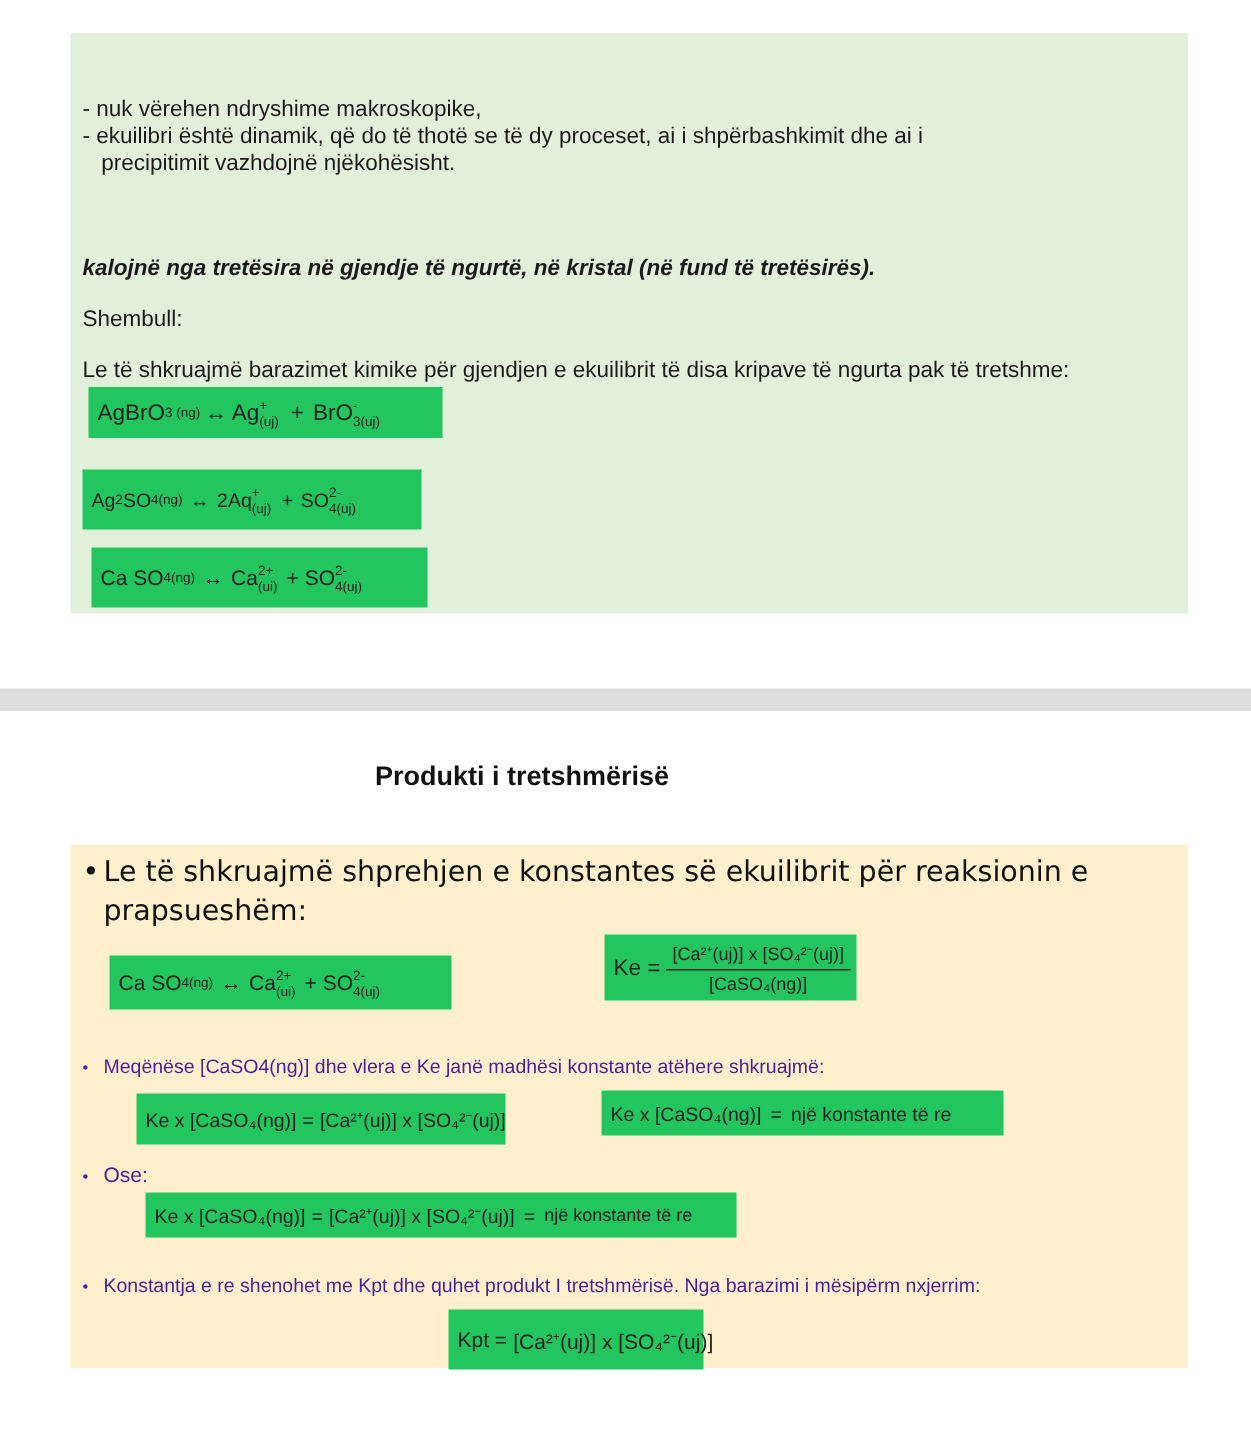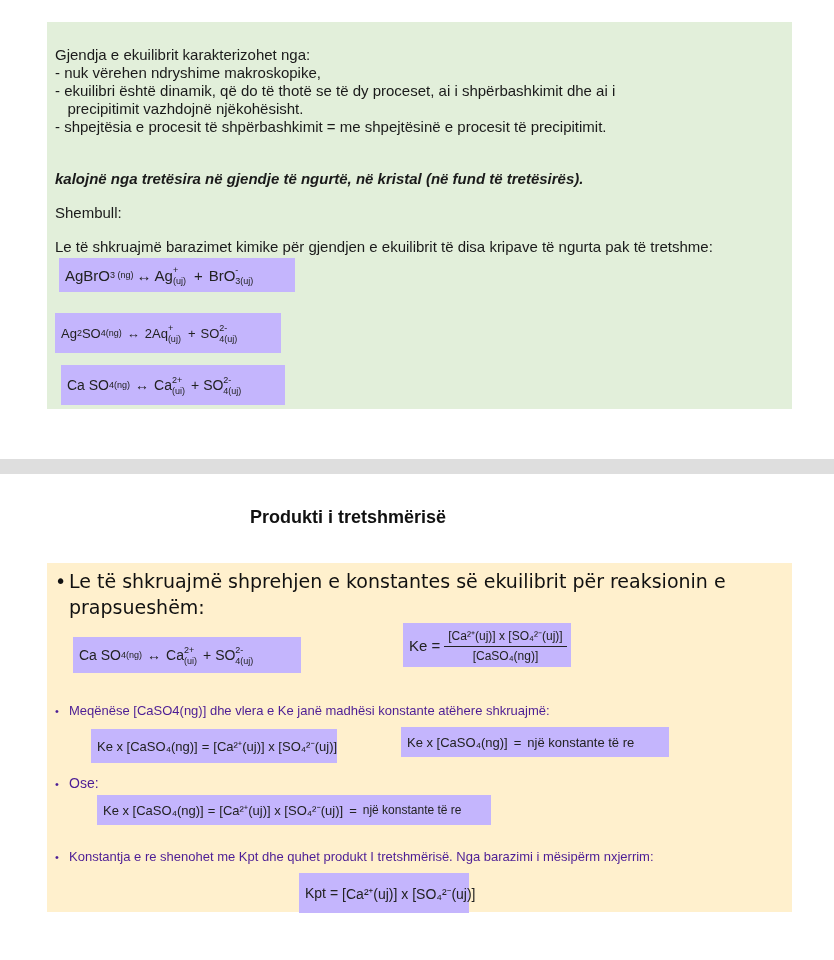--- a/index.html
+++ b/index.html
@@ -1,44 +1,42 @@
 <!DOCTYPE html>
 <html><head>
 <meta charset="utf-8">
 <style>
   html, body { margin:0; padding:0; background:#ffffff; }
   body { width:834px; height:960px; position:relative; overflow:hidden;
          font-family:"Liberation Sans", sans-serif; color:#111; }
   .slide1 { position:absolute; left:47px; top:22px; width:745px; height:387px; background:#e2efda; }
   .p { position:absolute; left:8px; font-size:15px; line-height:18px; color:#1a1a1a; white-space:nowrap; }
   .bi { font-weight:bold; font-style:italic; }
-  .eqbox { position:absolute; background:#c4b5fd; font-size:14px; color:#222; display:flex; align-items:center; padding-left:6px; white-space:nowrap; }
+  .eqbox { position:absolute; background:#22c55e; font-size:14px; color:#222; display:flex; align-items:center; padding-left:6px; white-space:nowrap; }
   .eqbox sub, .eqbox sup { font-size:9px; }
   .ss { display:inline-flex; flex-direction:column; vertical-align:middle; line-height:10px; font-size:9px; margin-right:2px; }
   .ss .up { margin-bottom:1px; }
   .sep { position:absolute; left:0; top:459px; width:834px; height:15px; background:#dedede; }
   .title2 { position:absolute; left:0; width:696px; top:507px; text-align:center; font-size:18px; font-weight:bold; color:#111; }
   .slide2 { position:absolute; left:47px; top:563px; width:745px; height:349px; background:#fff0cd; }
   .big { position:absolute; left:8px; font-family:"DejaVu Sans", sans-serif; font-size:19px; line-height:25px; color:#111; }
   .big .dot { display:inline-block; width:14px; }
   .small { position:absolute; left:8px; font-size:13px; color:#4c1d95; white-space:nowrap; }
   .small .dot { display:inline-block; width:14px; font-size:11px; }
   .frac { display:inline-flex; flex-direction:column; align-items:center; vertical-align:middle; margin-left:4px; }
   .frac .num { border-bottom:1px solid #222; padding:0 4px 2px 4px; }
   .frac .den { padding-top:2px; }
 </style>
 </head>
 <body>
 
 <div class="slide1">
-  <div class="p" style="top:24px">Gjendja e ekuilibrit karakterizohet nga:</div>
   <div class="p" style="top:60px">- ekuilibri është dinamik, që do të thotë se të dy proceset, ai i shpërbashkimit dhe ai i</div>
   <div class="p" style="top:42px">- nuk vërehen ndryshime makroskopike,</div>
   <div class="p" style="top:78px; white-space:pre">   precipitimit vazhdojnë njëkohësisht.</div>
-  <div class="p" style="top:96px">- shpejtësia e procesit të shpërbashkimit = me shpejtësinë e procesit të precipitimit.</div>
 
   <div class="p bi" style="top:148px">kalojnë nga tretësira në gjendje të ngurtë, në kristal (në fund të tretësirës).</div>
 
   <div class="p" style="top:182px">Shembull:</div>
   <div class="p" style="top:216px">Le të shkruajmë barazimet kimike për gjendjen e ekuilibrit të disa kripave të ngurta pak të tretshme:</div>
 
   <div class="eqbox" style="left:12px; top:236px; width:230px; height:34px; font-size:15px;">
     <span>AgBrO</span>
       <sub>3 (ng)</sub>
     <span style="margin:0 3px">↔</span>

